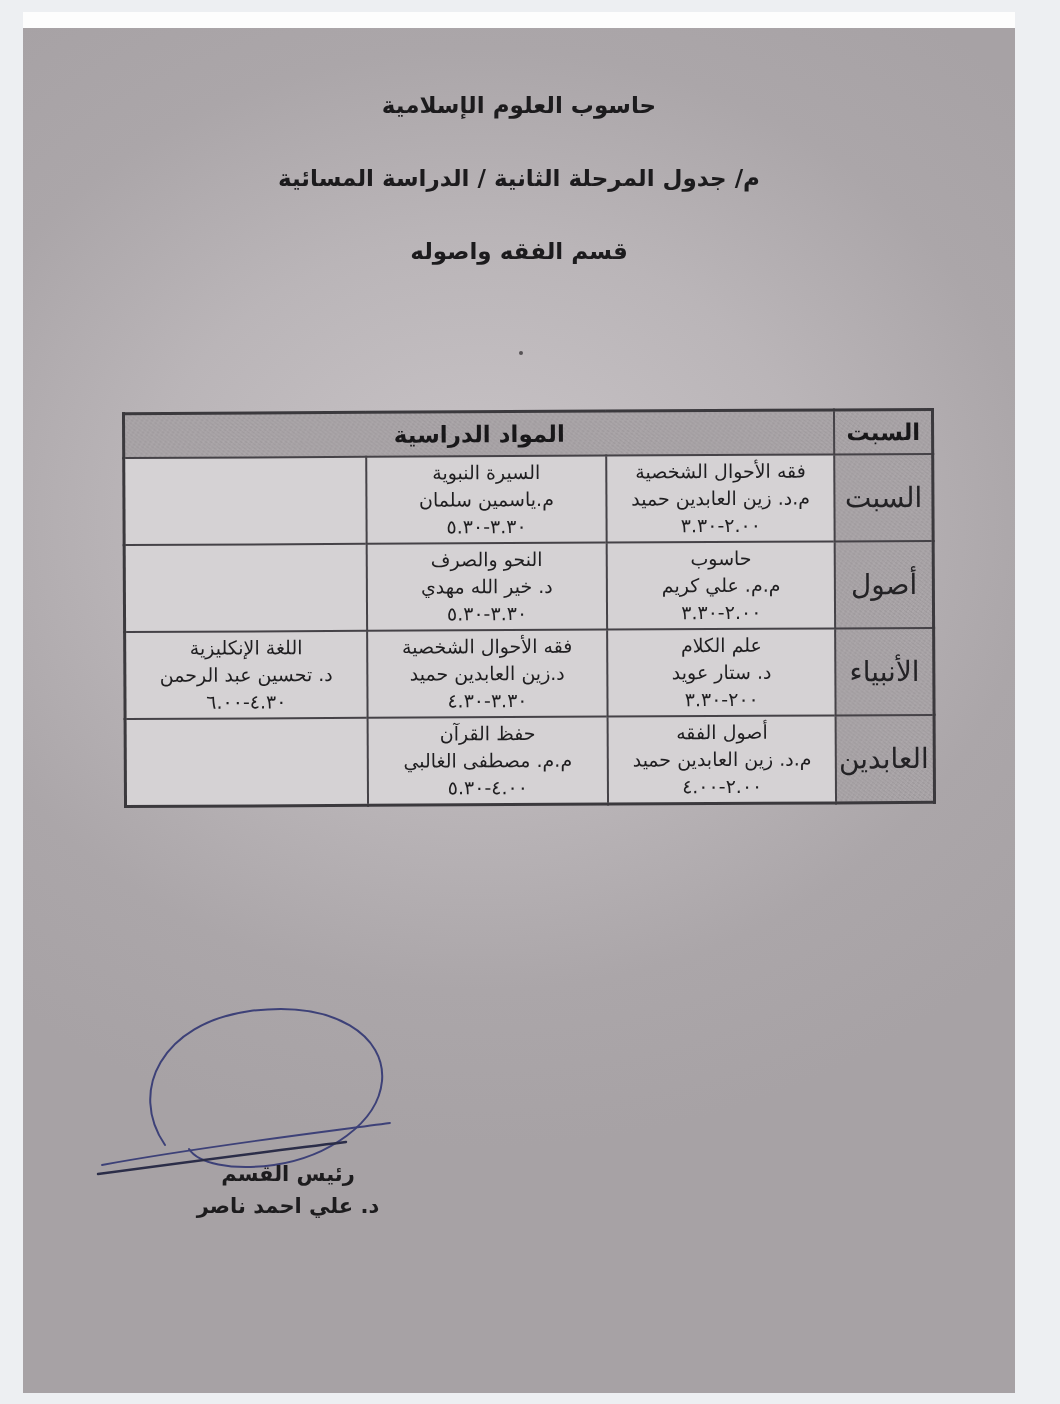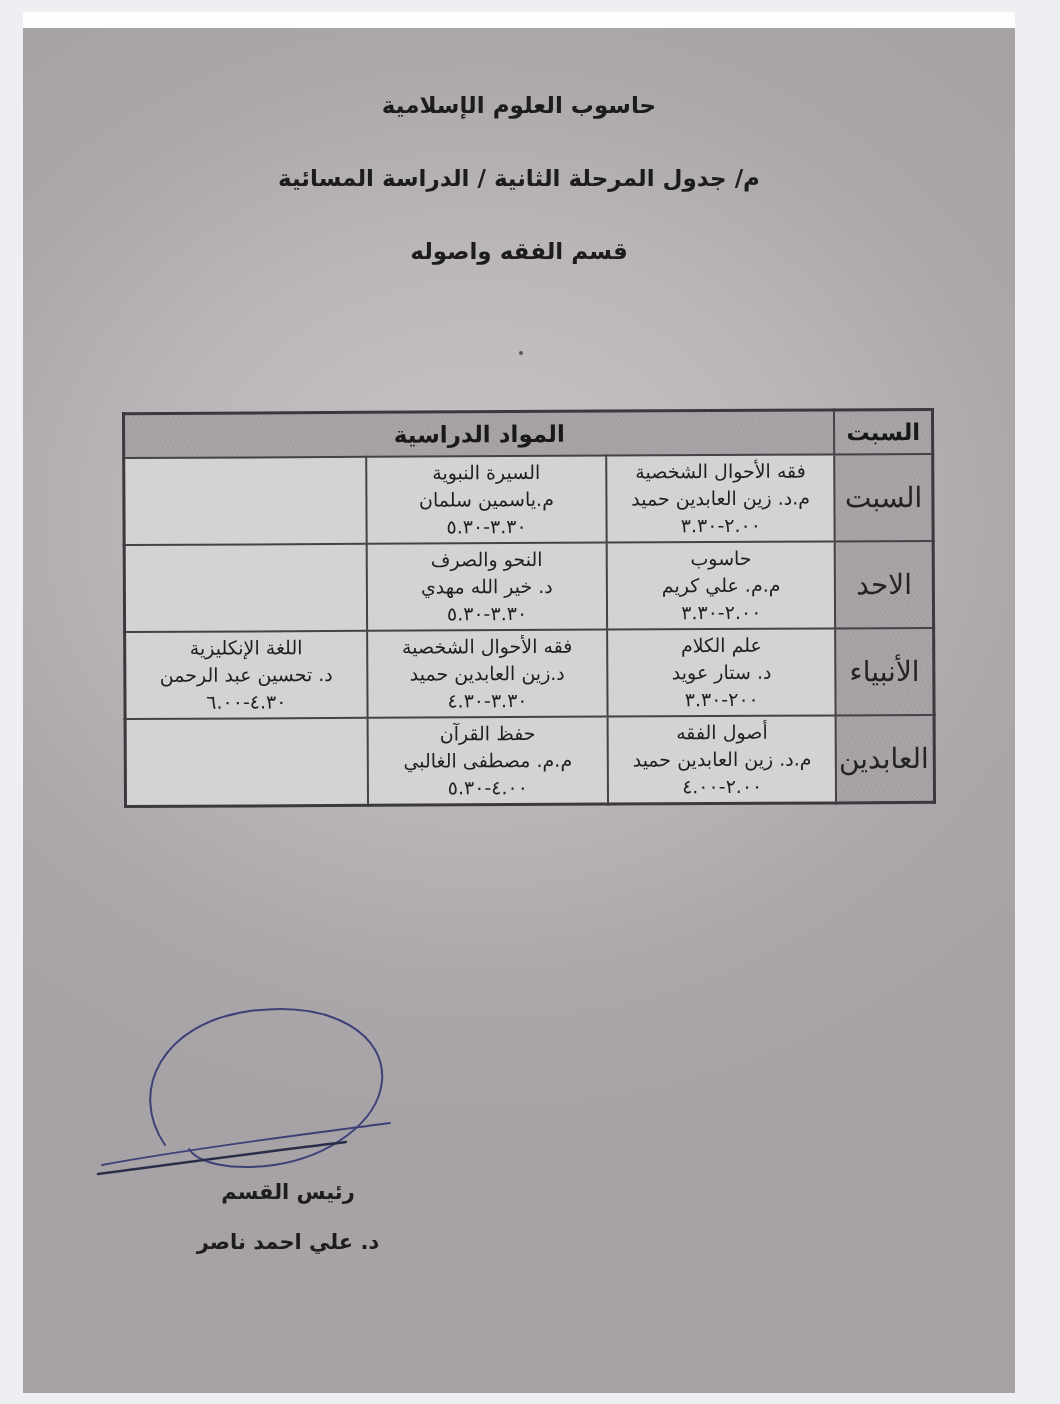--- a/index.html
+++ b/index.html
@@ -50,21 +50,21 @@
   td.day{font-size:28px;color:#232225;}
   td.cell .subject, td.cell .teacher, td.cell .time{
     font-size:19px;line-height:27px;color:#1f1e20;
   }
   
   svg.signature{position:absolute;left:67px;top:967px;pointer-events:none;}
   .footer-block{
     position:absolute;left:100px;top:1130px;width:330px;text-align:center;
   }
   .footer-line{
-    font-weight:bold;font-size:21px;line-height:32px;color:#1d1c1e;margin:18px;
+    font-weight:bold;font-size:21px;line-height:32px;color:#1d1c1e;margin:0;
   }
 </style>
 </head>
 <body>
 
 <div class="white-strip"></div>
 
 <div class="paper">
 
   <div class="titles">
@@ -98,21 +98,21 @@
         </td>
         <td class="cell light">
           <div class="subject">السيرة النبوية</div>
           <div class="teacher">م.ياسمين سلمان</div>
           <div class="time">٣.٣٠-٥.٣٠</div>
         </td>
         <td class="cell light"></td>
       </tr>
 
       <tr style="height:84px">
-        <td class="day shaded">الاحد</td>
+        <td class="day shaded">أصول</td>
         <td class="cell light">
           <div class="subject">حاسوب</div>
           <div class="teacher">م.م. علي كريم</div>
           <div class="time">٢.٠٠-٣.٣٠</div>
         </td>
         <td class="cell light">
           <div class="subject">النحو والصرف</div>
           <div class="teacher">د. خير الله مهدي</div>
           <div class="time">٣.٣٠-٥.٣٠</div>
         </td>

